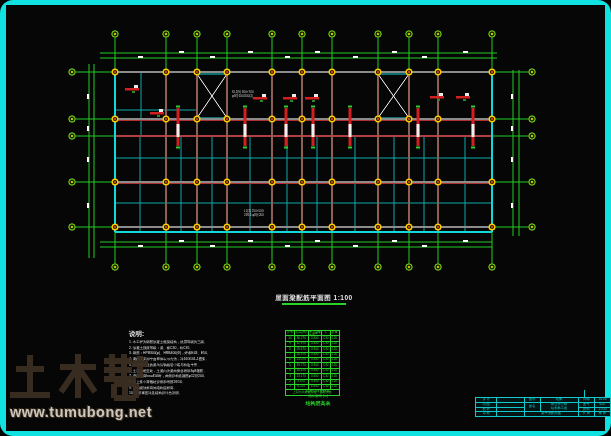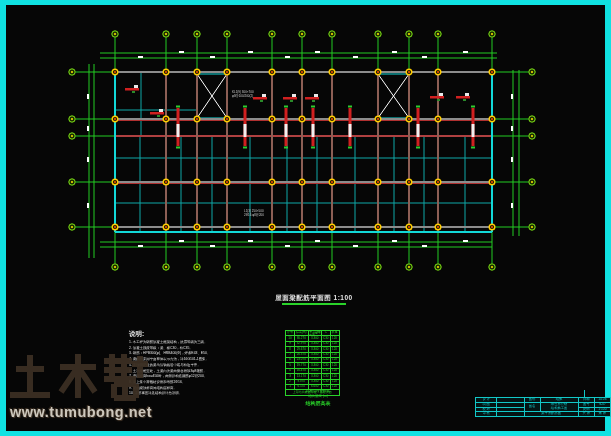--- a/index.html
+++ b/index.html
@@ -1,17 +1,17 @@
 <!DOCTYPE html>
 <html><head>
 <meta charset="utf-8">
 <style>
   html,body{margin:0;padding:0;background:#000;}
   #stage{position:relative;width:611px;height:436px;background:#10e2e2;overflow:hidden;
-         font-family:"Liberation Sans",sans-serif;}
+         font-family:"Liberation Sans",sans-serif;border-radius:13px;}
   #sheet{position:absolute;left:6px;top:5px;width:599px;height:426px;background:#060606;}
   #plan-svg{position:absolute;left:0;top:0;width:611px;height:436px;z-index:2;}
   .abs{position:absolute;z-index:3;}
   
   #plan-title{left:252px;top:294px;width:124px;text-align:center;color:#e8e8e8;
               font-size:6.5px;font-weight:bold;letter-spacing:0.5px;}
   #plan-title-underline{left:282px;top:303px;width:64px;height:2px;background:#2ad32a;}
   
   .beam-label{color:#cfcfcf;font-size:3px;line-height:3.8px;white-space:nowrap;}
   #beam-label-1{left:232px;top:91px;}

